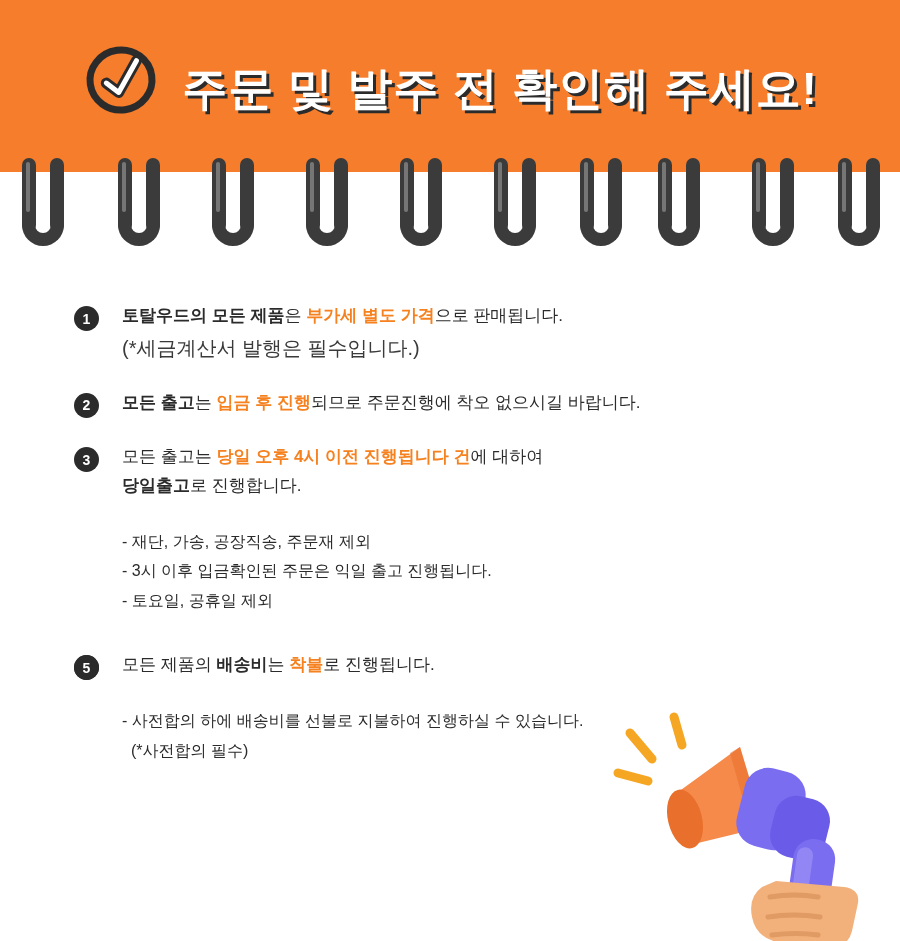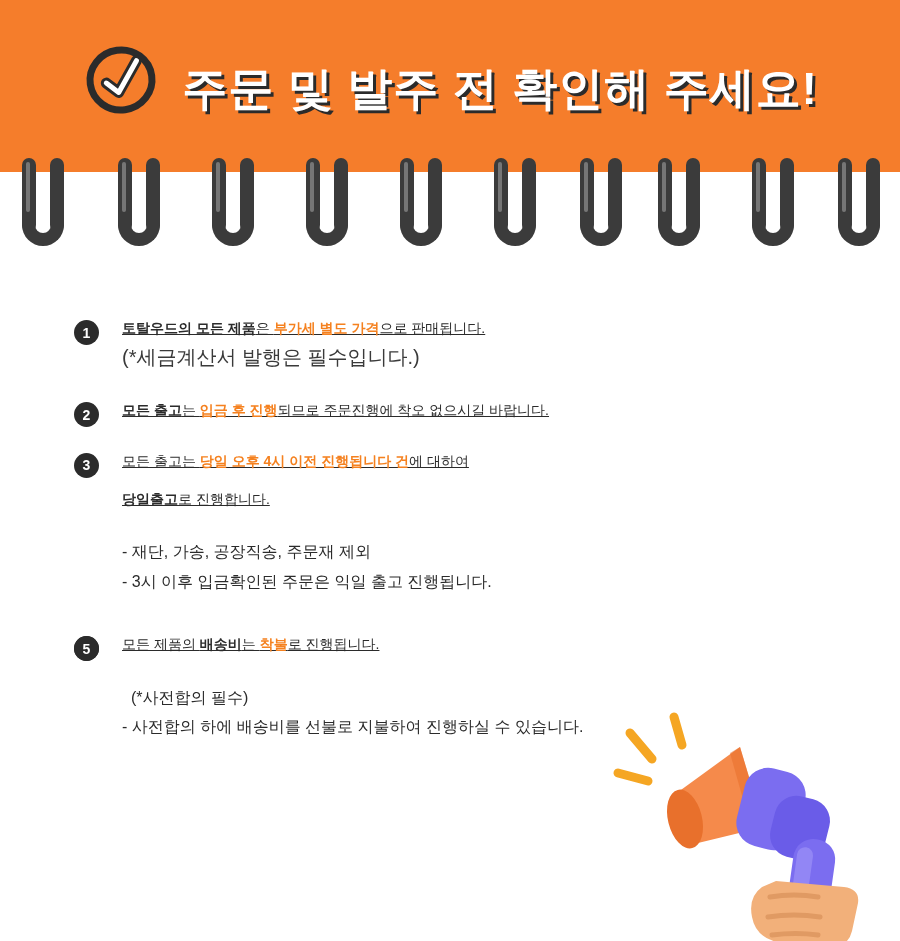--- a/index.html
+++ b/index.html
@@ -118,26 +118,25 @@
     background: #2b2b2b;
     color: #ffffff;
     font-size: 14px;
     font-weight: bold;
     display: flex;
     align-items: center;
     justify-content: center;
     line-height: 1;
   }
   .line {
-    font-size: 14px;
+    font-size: 17px;
     line-height: 1.45;
     color: #2b2b2b;
-    margin: 18px 0 2px 0;
+    margin: 4px 0 2px 0;
     white-space: nowrap;
-    text-decoration: underline;
   }
   .b  { font-weight: bold; }
   .or { color: #f5811f; font-weight: bold; }
   .sub {
     font-size: 20px;
     color: #3a3a3a;
     margin: 4px 0 0 0;
     line-height: 1.5;
   }
   .bullets {
@@ -266,35 +265,36 @@
     <span class="num">3</span>
     <p class="line">
       <span>모든 출고는 </span><span class="or">당일 오후 4시 이전 진행됩니다 건</span><span>에 대하여</span>
     </p>
     <p class="line">
       <span class="b">당일출고</span><span>로 진행합니다.</span>
     </p>
     <ul class="bullets">
       <li>- 재단, 가송, 공장직송, 주문재 제외</li>
       <li>- 3시 이후 입금확인된 주문은 익일 출고 진행됩니다.</li>
+      <li>- 토요일, 공휴일 제외</li>
     </ul>
   </div>
 
   <div class="item item-gap-xl">
     <span class="num">4</span>
   </div>
 
   <div class="item">
     <span class="num">5</span>
     <p class="line">
       <span>모든 제품의 </span><span class="b">배송비</span><span>는 </span><span class="or">착불</span><span>로 진행됩니다.</span>
     </p>
     <ul class="bullets">
+      <li>- 사전합의 하에 배송비를 선불로 지불하여 진행하실 수 있습니다.</li>
       <li style="white-space:pre">  (*사전합의 필수)</li>
-      <li>- 사전합의 하에 배송비를 선불로 지불하여 진행하실 수 있습니다.</li>
     </ul>
   </div>
 
 </div>
 
 <div class="megaphone">
   <svg width="270" height="230" viewBox="0 0 270 230" aria-hidden="true">
 
     <g stroke="#f5a623" stroke-width="9" stroke-linecap="round">
       <line x1="18" y1="22" x2="40" y2="48"></line>

